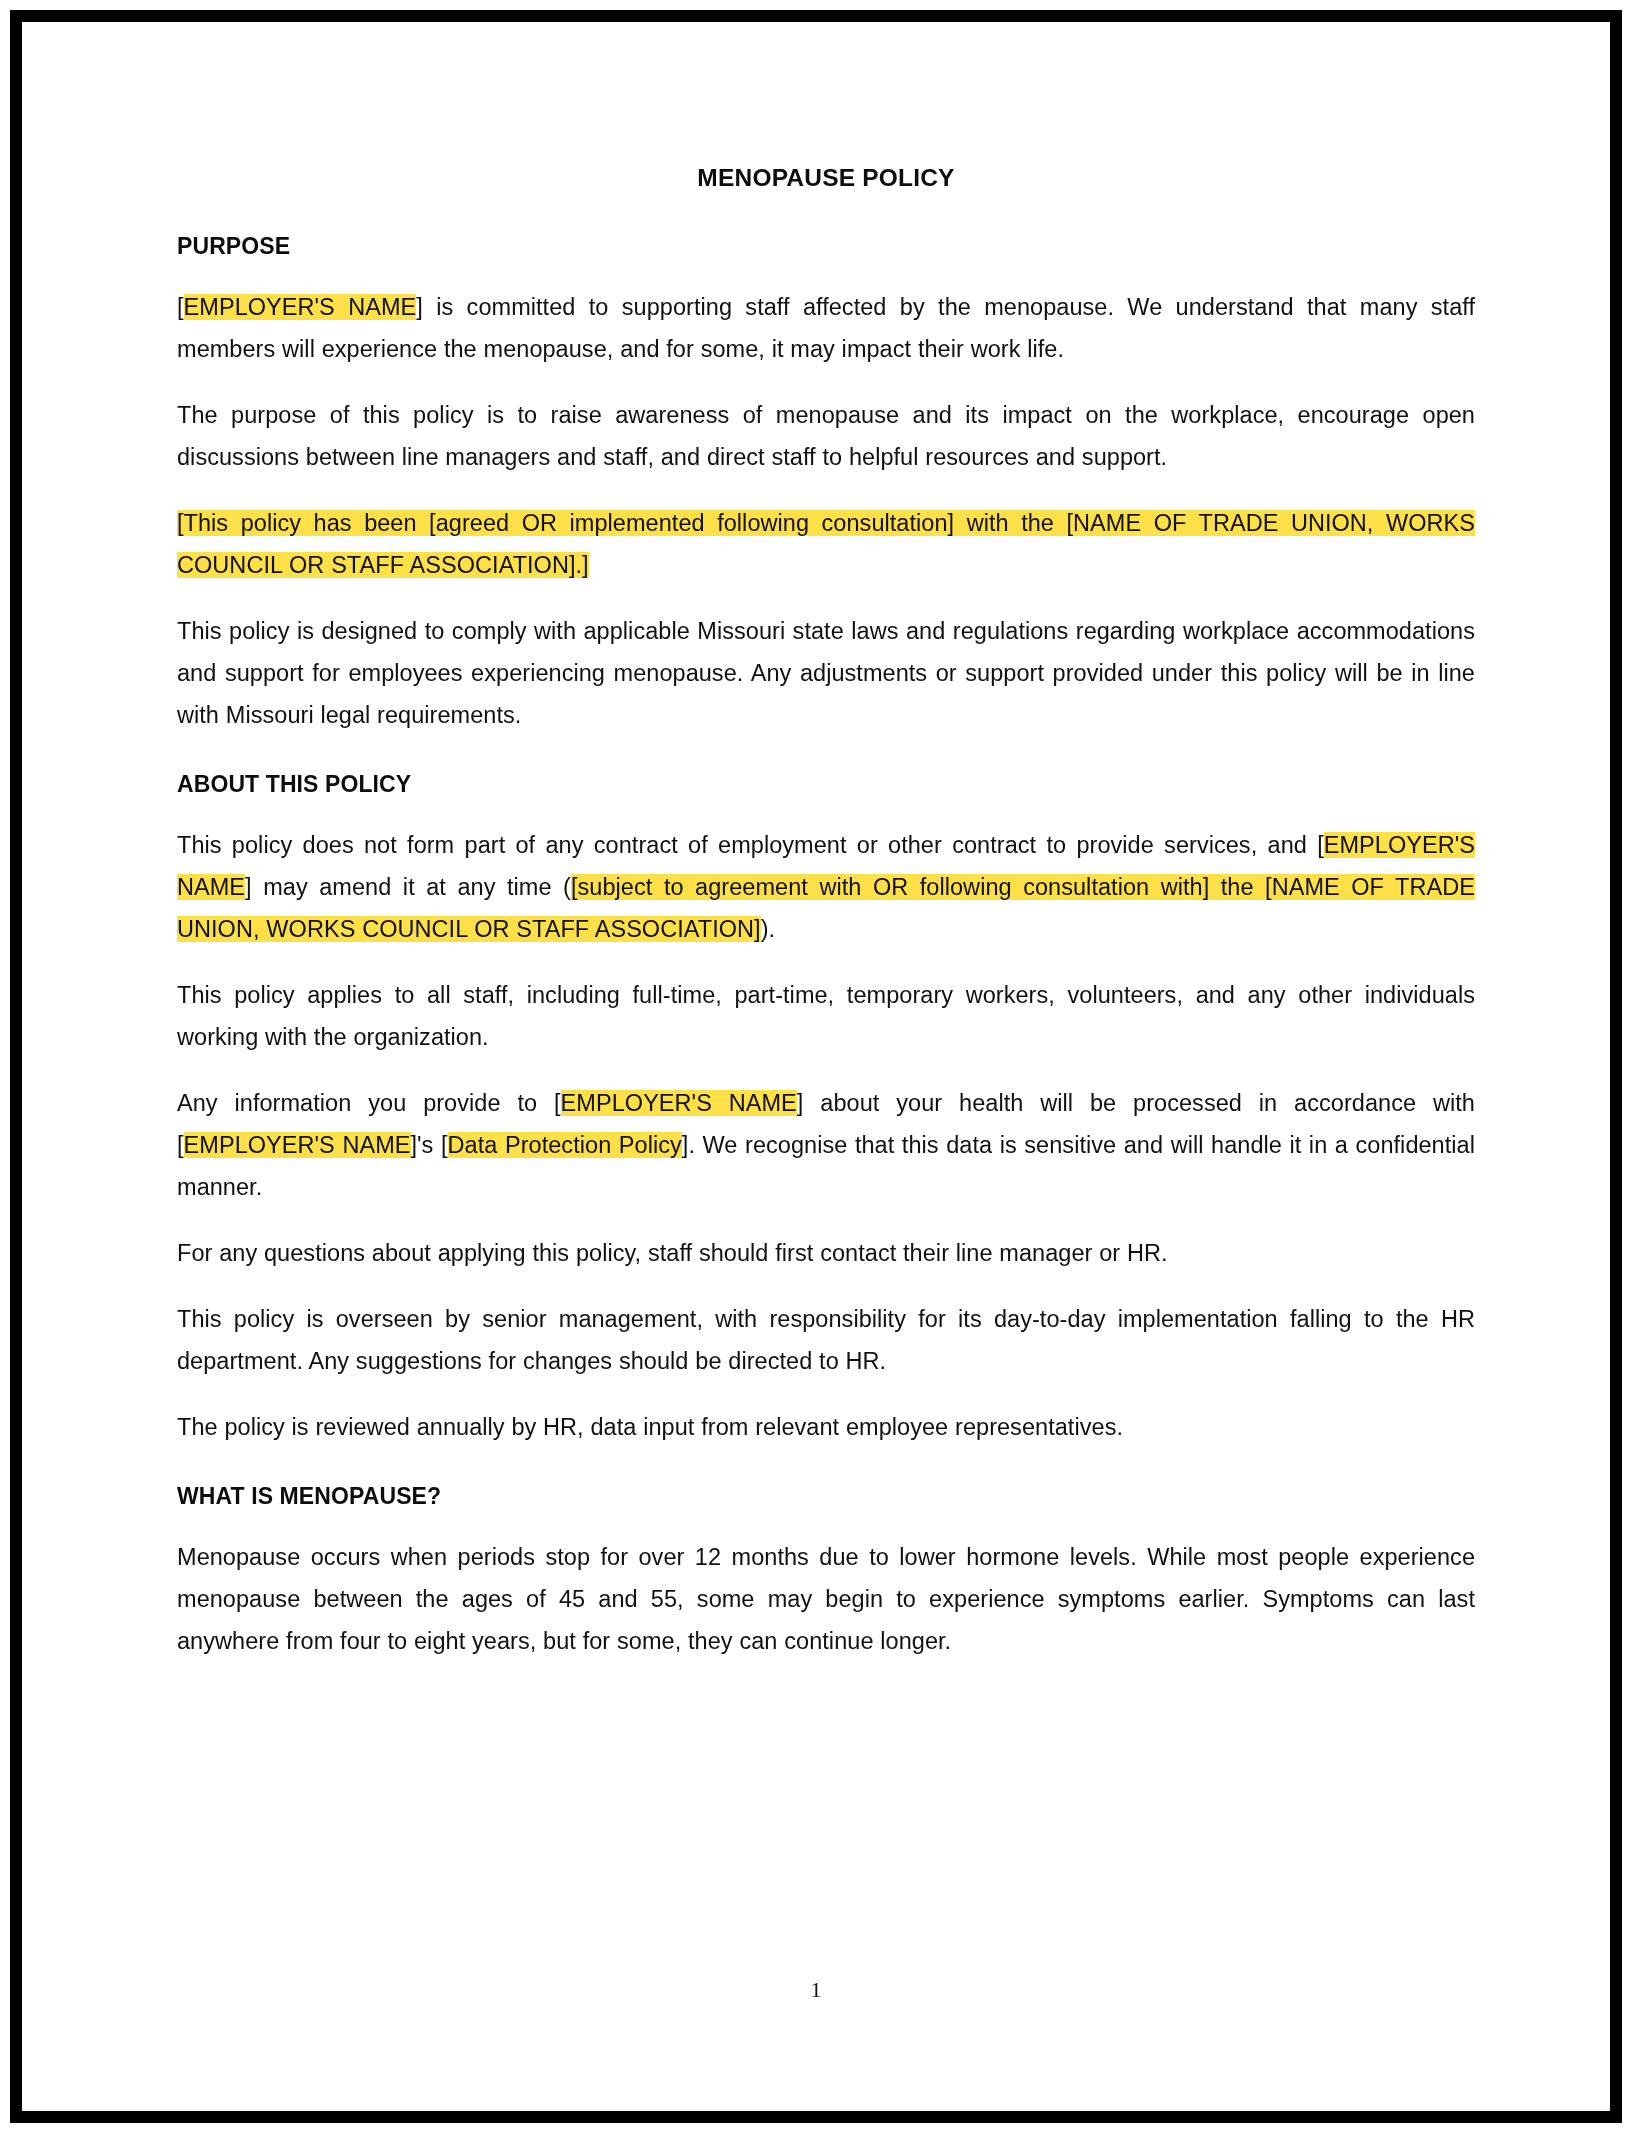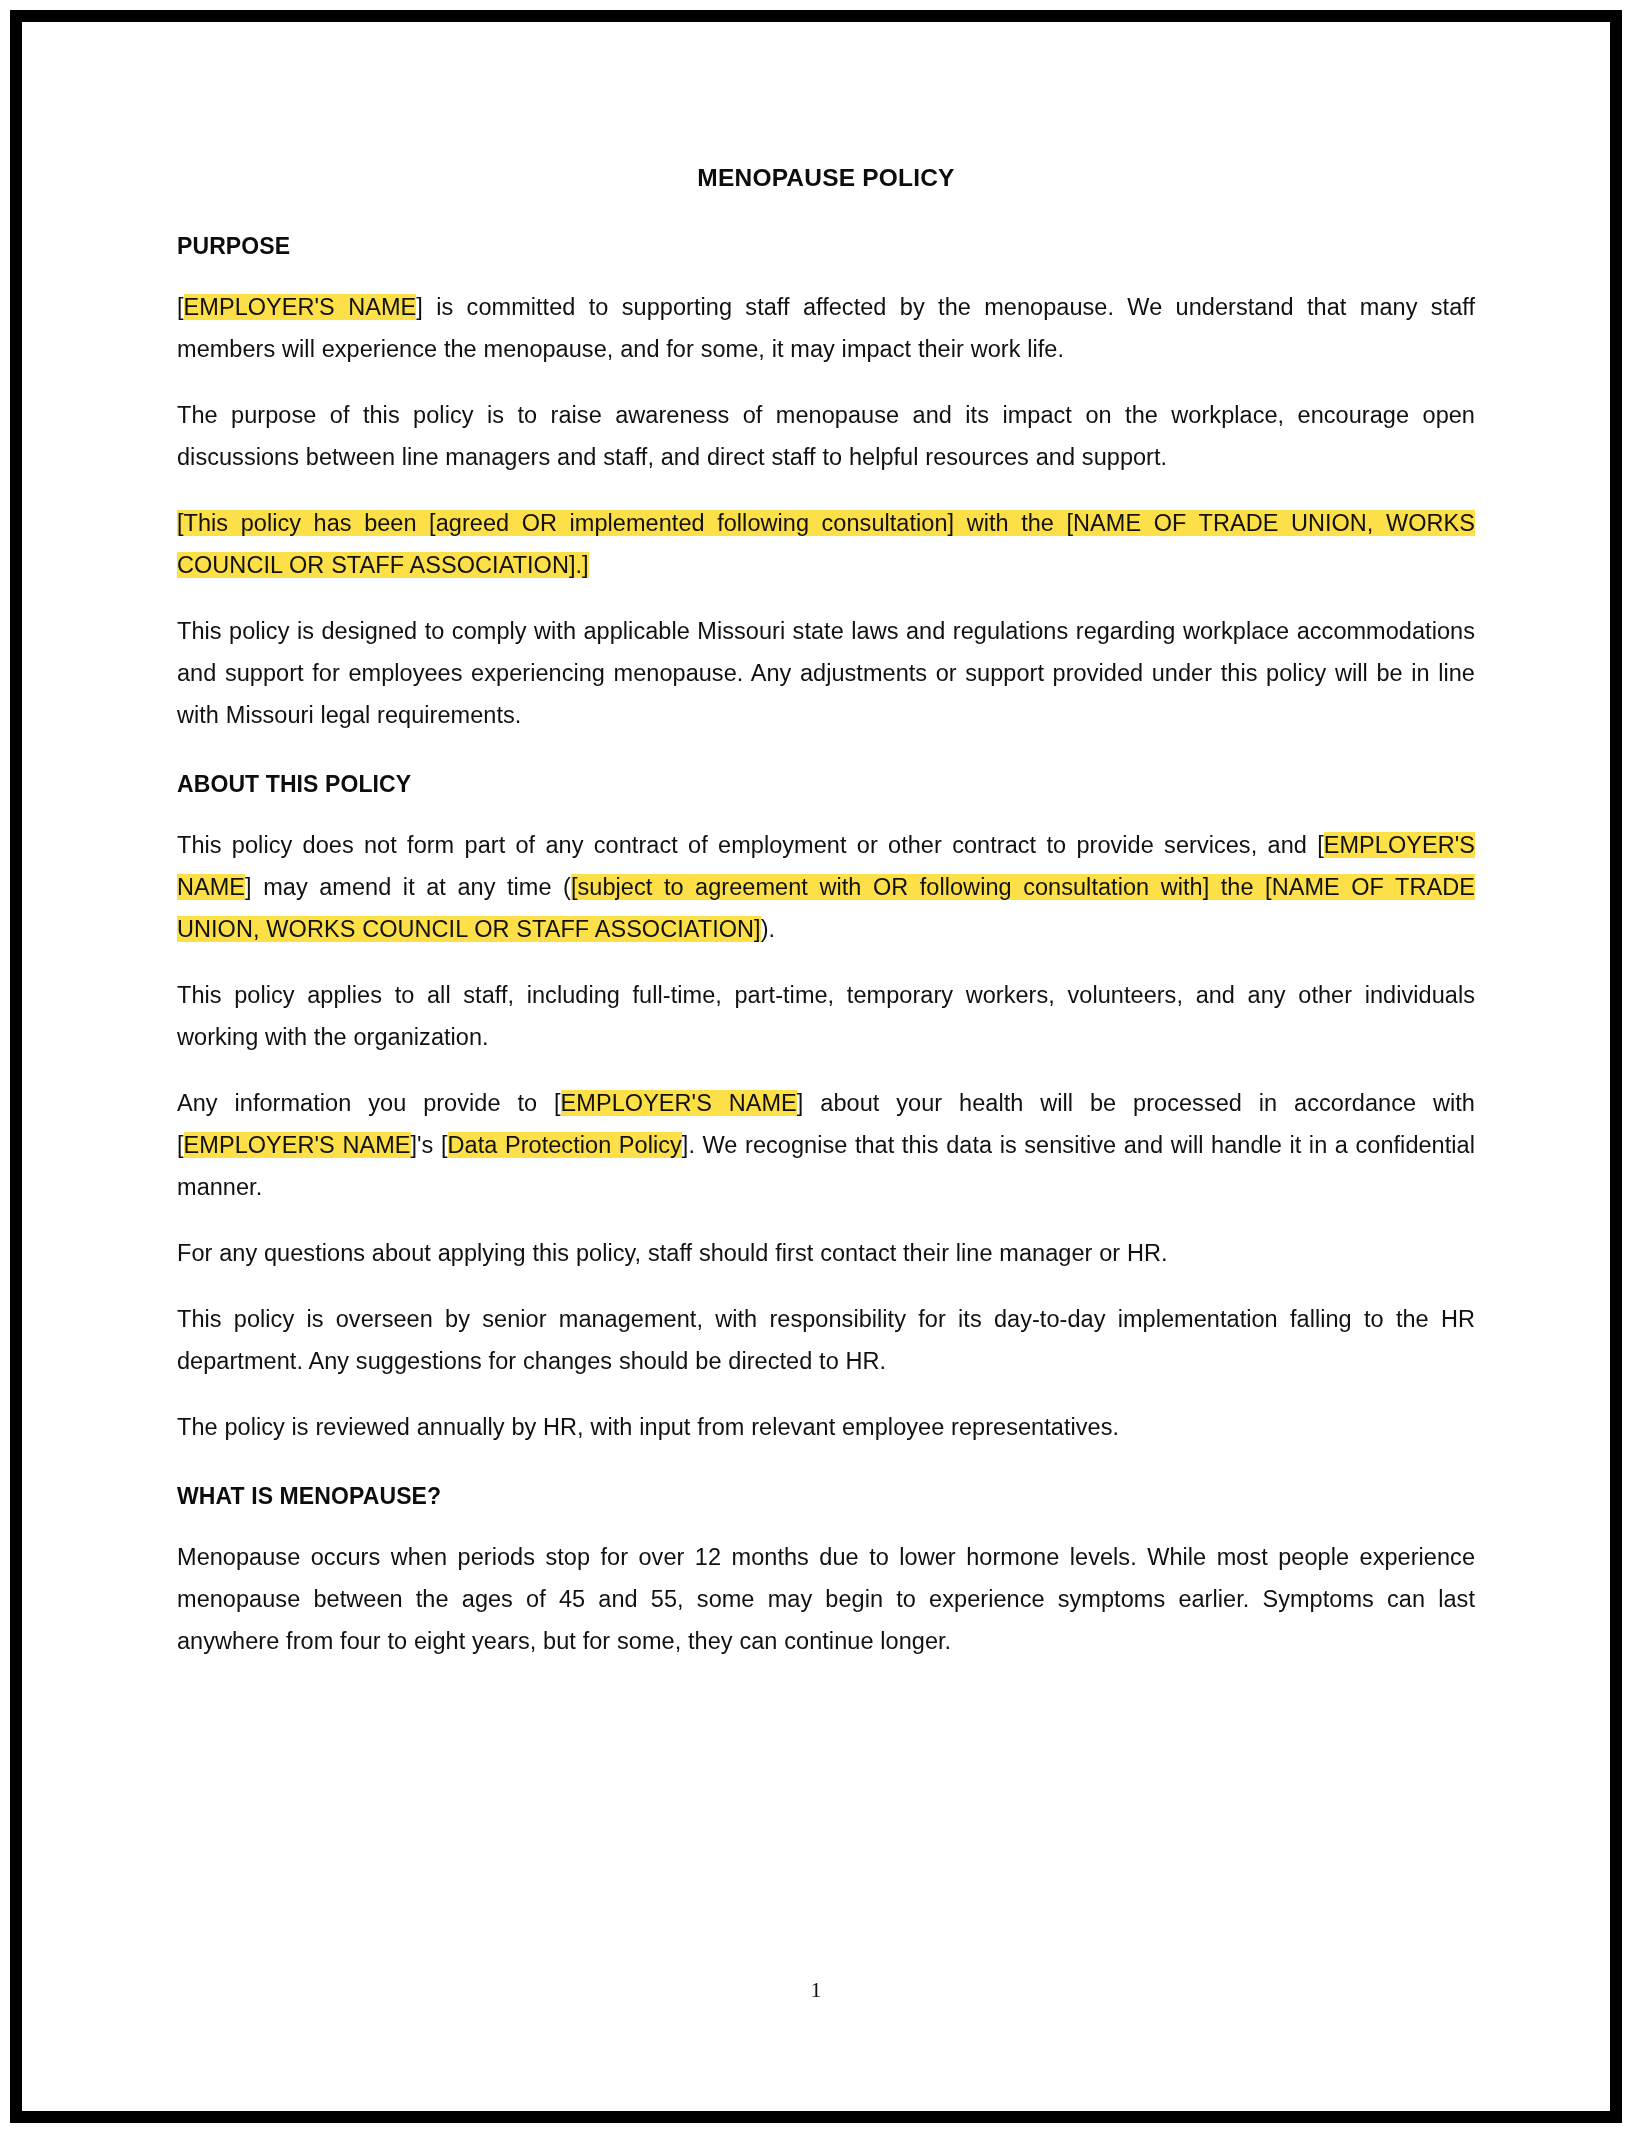--- a/index.html
+++ b/index.html
@@ -112,21 +112,21 @@
           <p class="para"><span>[</span><mark class="hl">EMPLOYER'S NAME</mark><span>] is committed to supporting staff affected by the menopause. We understand that many staff members will experience the menopause, and for some, it may impact their work life.</span></p>
           <p class="para"><span>The purpose of this policy is to raise awareness of menopause and its impact on the workplace, encourage open discussions between line managers and staff, and direct staff to helpful resources and support.</span></p>
           <p class="para"><mark class="hl">[This policy has been [agreed OR implemented following consultation] with the [NAME OF TRADE UNION, WORKS COUNCIL OR STAFF ASSOCIATION].]</mark></p>
           <p class="para"><span>This policy is designed to comply with applicable Missouri state laws and regulations regarding workplace accommodations and support for employees experiencing menopause. Any adjustments or support provided under this policy will be in line with Missouri legal requirements.</span></p>
           <h2 class="section-heading">ABOUT THIS POLICY</h2>
           <p class="para"><span>This policy does not form part of any contract of employment or other contract to provide services, and [</span><mark class="hl">EMPLOYER'S NAME</mark><span>] may amend it at any time (</span><mark class="hl">[subject to agreement with OR following consultation with] the [NAME OF TRADE UNION, WORKS COUNCIL OR STAFF ASSOCIATION]</mark><span>).</span></p>
           <p class="para"><span>This policy applies to all staff, including full-time, part-time, temporary workers, volunteers, and any other individuals working with the organization.</span></p>
           <p class="para"><span>Any information you provide to [</span><mark class="hl">EMPLOYER'S NAME</mark><span>] about your health will be processed in accordance with [</span><mark class="hl">EMPLOYER'S NAME</mark><span>]'s [</span><mark class="hl">Data Protection Policy</mark><span>]. We recognise that this data is sensitive and will handle it in a confidential manner.</span></p>
           <p class="para"><span>For any questions about applying this policy, staff should first contact their line manager or HR.</span></p>
           <p class="para"><span>This policy is overseen by senior management, with responsibility for its day-to-day implementation falling to the HR department. Any suggestions for changes should be directed to HR.</span></p>
-          <p class="para"><span>The policy is reviewed annually by HR, with input from relevant employee representatives.</span></p>
+          <p class="para"><span>The policy is reviewed annually by HR, data input from relevant employee representatives.</span></p>
           <h2 class="section-heading">WHAT IS MENOPAUSE?</h2>
           <p class="para"><span>Menopause occurs when periods stop for over 12 months due to lower hormone levels. While most people experience menopause between the ages of 45 and 55, some may begin to experience symptoms earlier. Symptoms can last anywhere from four to eight years, but for some, they can continue longer.</span></p>
         </div>
 
     </div>
 
     <div class="page-number">1</div>
 
   </div>
 </div>

